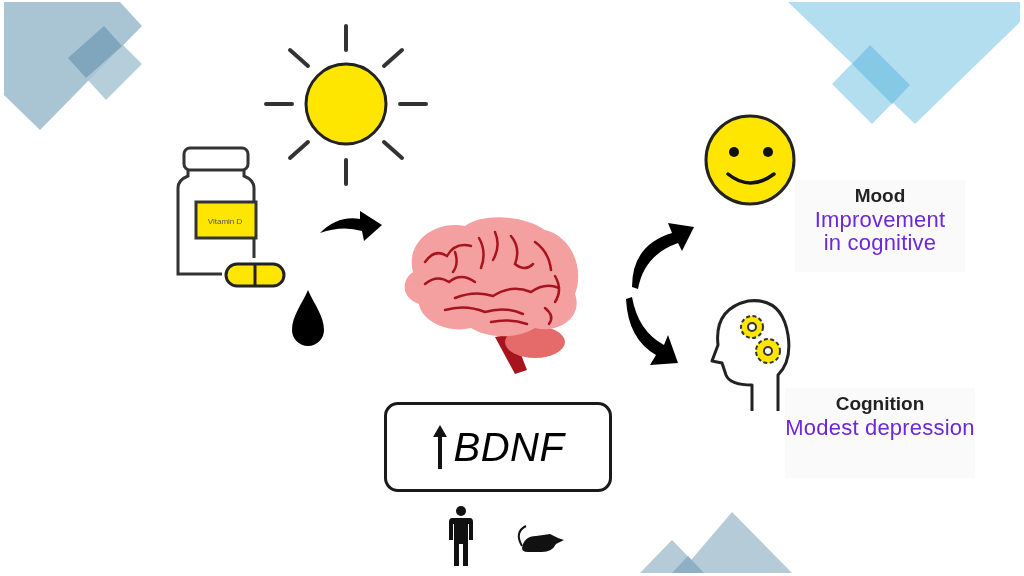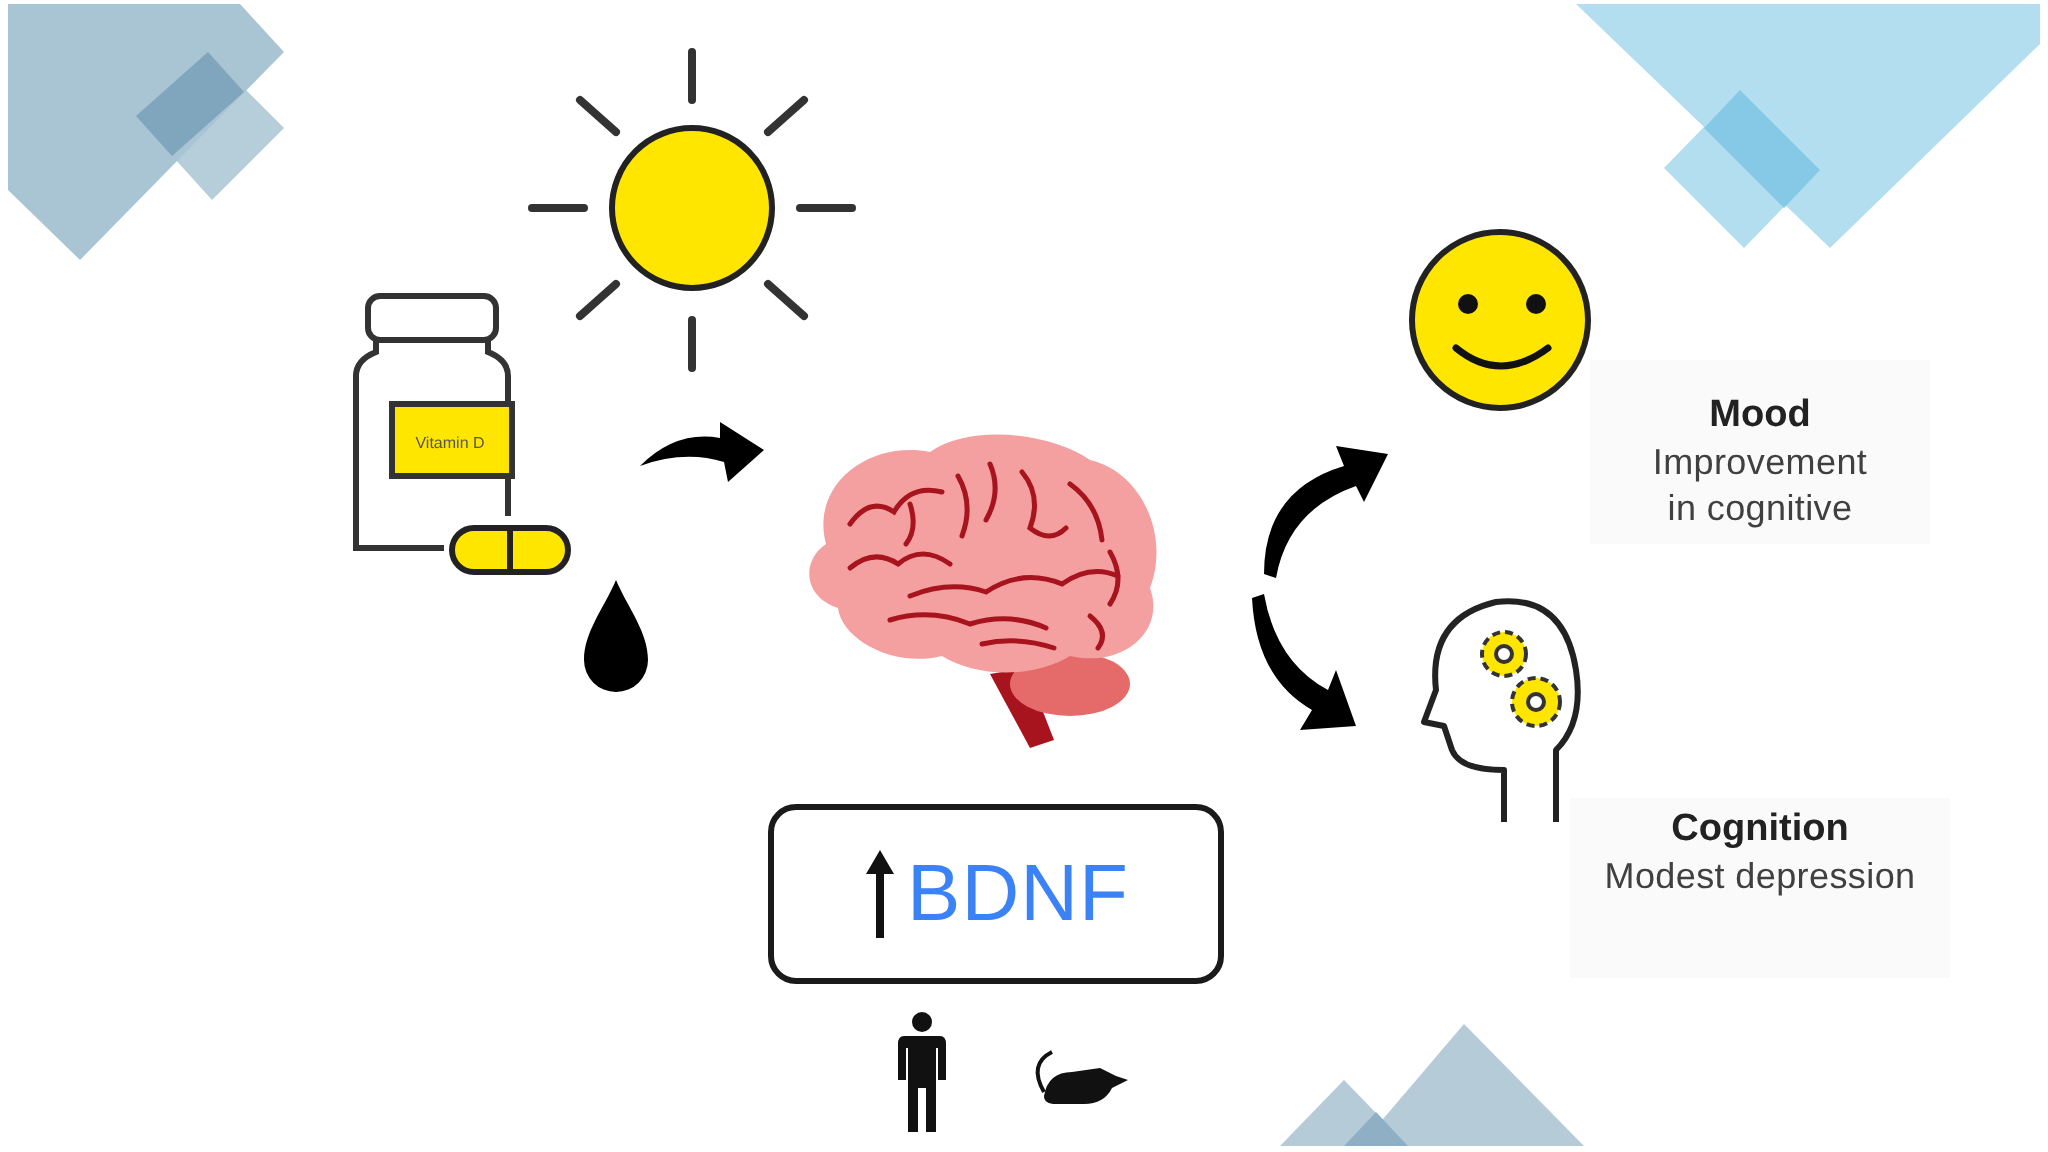--- a/index.html
+++ b/index.html
@@ -1,23 +1,23 @@
 <!DOCTYPE html>
 <html><head>
 <meta charset="utf-8">
 <style>
   html, body { margin:0; padding:0; }
   body { width:1024px; height:576px; background:#ffffff; position:relative; overflow:hidden; font-family:"Liberation Sans", sans-serif; }
   .abs { position:absolute; }
   svg { display:block; }
   .label-box { position:absolute; background:#fafafa; text-align:center; color:#333; }
   .label-title { font-weight:bold; font-size:19px; color:#222; line-height:24px; }
-  .label-sub { font-size:18px; color:#404040; line-height:23px; letter-spacing:0.2px; }
+  .label-sub { font-size:22px; color:#6d28d9; line-height:23px; letter-spacing:0.2px; }
   .bdnf-box { position:absolute; left:384px; top:402px; width:228px; height:90px; border:3px solid #1a1a1a; border-radius:14px; box-sizing:border-box; display:flex; align-items:center; justify-content:center; }
-  .bdnf-text { font-size:40px; color:#3b82f6; margin-left:6px; letter-spacing:0.5px; }
+  .bdnf-text { font-size:40px; color:#000000; margin-left:6px; letter-spacing:0.5px;font-style:italic; }
 </style>
 </head>
 <body>
 
 <svg class="abs" style="left:0;top:0" width="160" height="140">
   <polygon points="4,2 120,2 142,26 40,130 4,95" fill="#a9c4d3"></polygon>
   <polygon points="68,58 104,26 142,64 106,100" fill="#a9c4d3" opacity="0.85"></polygon>
   <polygon points="68,58 104,26 122,46 86,78" fill="#7fa6bd"></polygon>
 </svg>
 
@@ -105,26 +105,26 @@
     <circle cx="52" cy="32" r="11" fill="#ffe600" stroke="#333" stroke-width="2" stroke-dasharray="4 2.5"></circle>
     <circle cx="52" cy="32" r="4" fill="#fff" stroke="#333" stroke-width="2"></circle>
   </g>
   <g>
     <circle cx="68" cy="56" r="12" fill="#ffe600" stroke="#333" stroke-width="2" stroke-dasharray="4 2.5"></circle>
     <circle cx="68" cy="56" r="4" fill="#fff" stroke="#333" stroke-width="2"></circle>
   </g>
 </svg>
 
 <div class="label-box" style="left:795px;top:180px;width:170px;height:92px;">
-  <div class="label-title" style="margin-top:16px">Mood</div>
+  <div class="label-title" style="margin-top:4px">Mood</div>
   <div class="label-sub">Improvement</div>
   <div class="label-sub">in cognitive</div>
 </div>
 
-<div class="label-box" style="left:785px;top:399px;width:190px;height:90px;">
+<div class="label-box" style="left:785px;top:388px;width:190px;height:90px;">
   <div class="label-title" style="margin-top:4px">Cognition</div>
   <div class="label-sub">Modest depression</div>
 </div>
 
 <div class="bdnf-box">
   <svg width="16" height="48">
     <polygon points="8,2 15,14 10,14 10,46 6,46 6,14 1,14" fill="#111"></polygon>
   </svg>
   <span class="bdnf-text">BDNF</span>
 </div>

